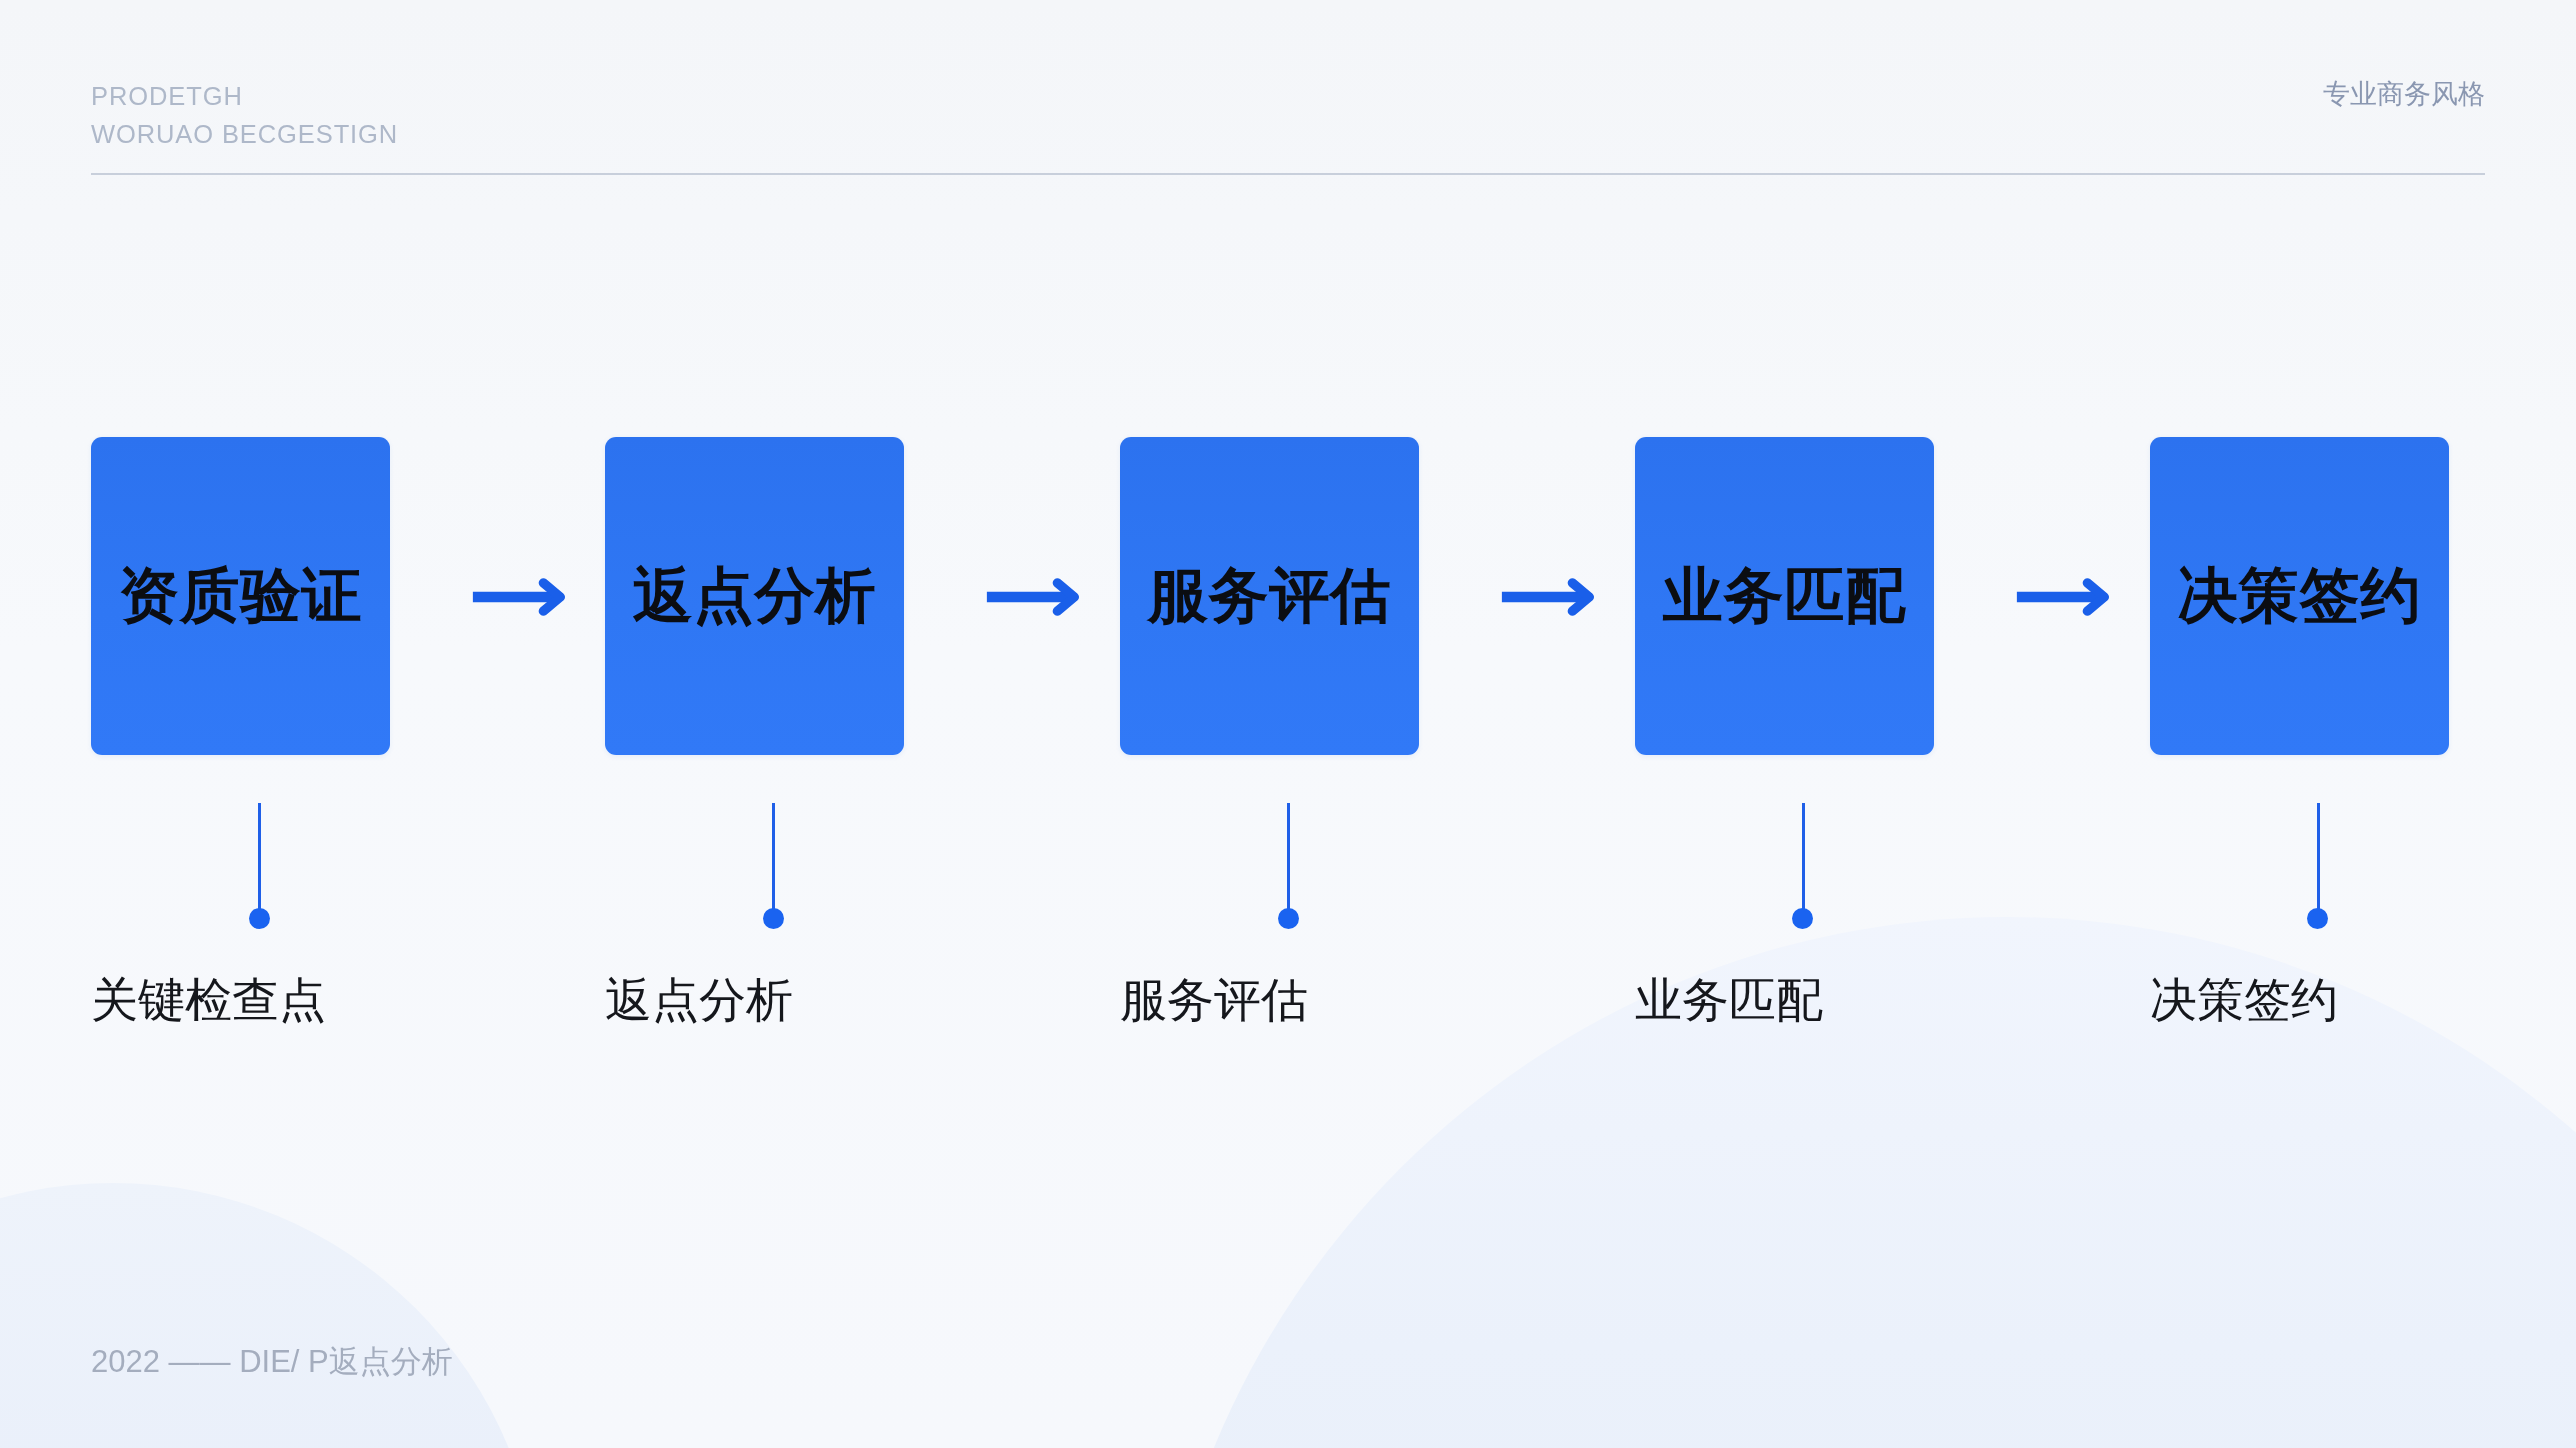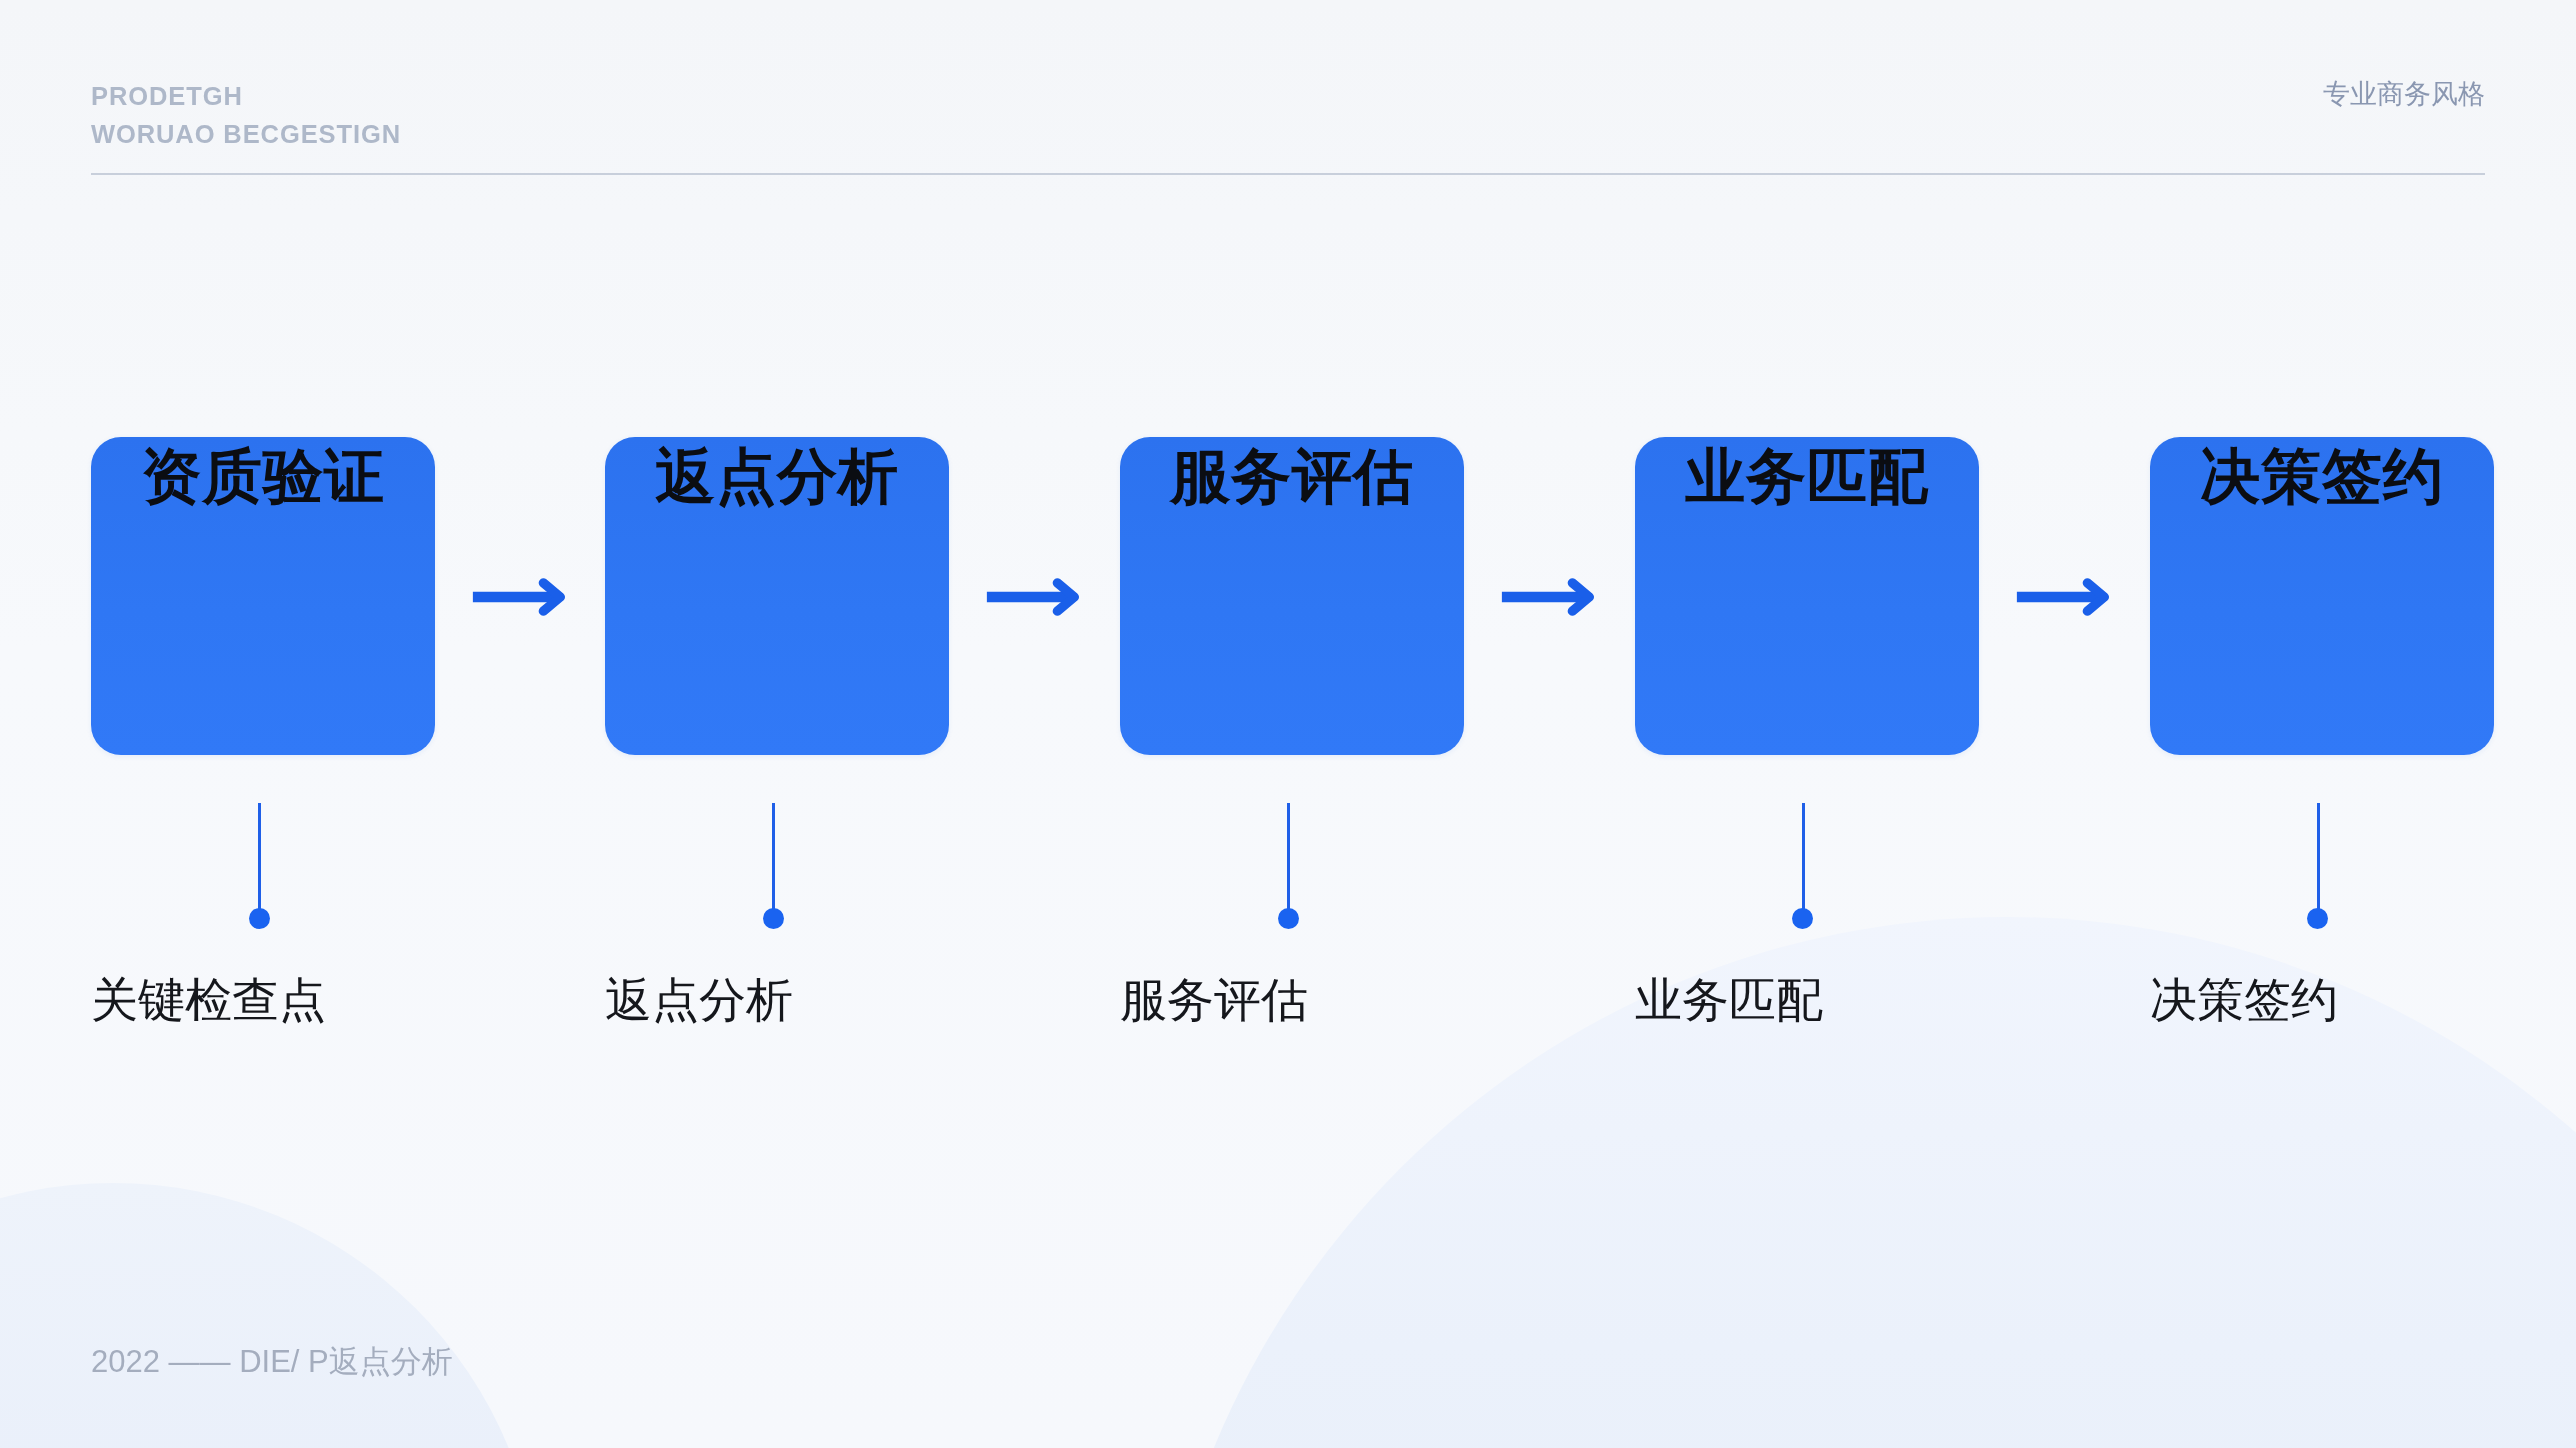--- a/index.html
+++ b/index.html
@@ -37,21 +37,21 @@
     .header-left {
       position: absolute;
       left: 91px;
       top: 77px;
       color: #aeb8c9;
       font-family: "Liberation Sans", sans-serif;
       font-size: 25.5px;
       line-height: 38px;
       letter-spacing: 0.9px;
     }
-    .header-left div { white-space: nowrap; font-weight: bold; }
+    .header-left div { white-space: nowrap; }
     .header-right {
       position: absolute;
       right: 91px;
       top: 75px;
       color: #8a97b1;
       font-size: 27px;
       line-height: 38px;
       white-space: nowrap;
     }
     .divider {
@@ -59,26 +59,26 @@
       left: 91px;
       top: 173px;
       width: 2394px;
       height: 1.9px;
       background: #c8cfdb;
     }
 
     .step-box {
       position: absolute;
       top: 437px;
-      width: 344px;
+      width: 299px;
       height: 318px;
-      border-radius: 30px;
+      border-radius: 11px;
       background: linear-gradient(180deg, #2c72ef 0%, #2f77f4 55%, #3179f7 100%);
       display: flex;
-      align-items: flex-start;
+      align-items: center;
       justify-content: center;
       box-shadow: 0 1.9px 5.7px rgba(40, 100, 220, 0.08);
     }
     .step-box-label {
       color: #0b0d12;
       font-weight: bold;
       font-size: 60px;
       letter-spacing: 0.9px;
       white-space: nowrap;
       margin-top: 0px;

